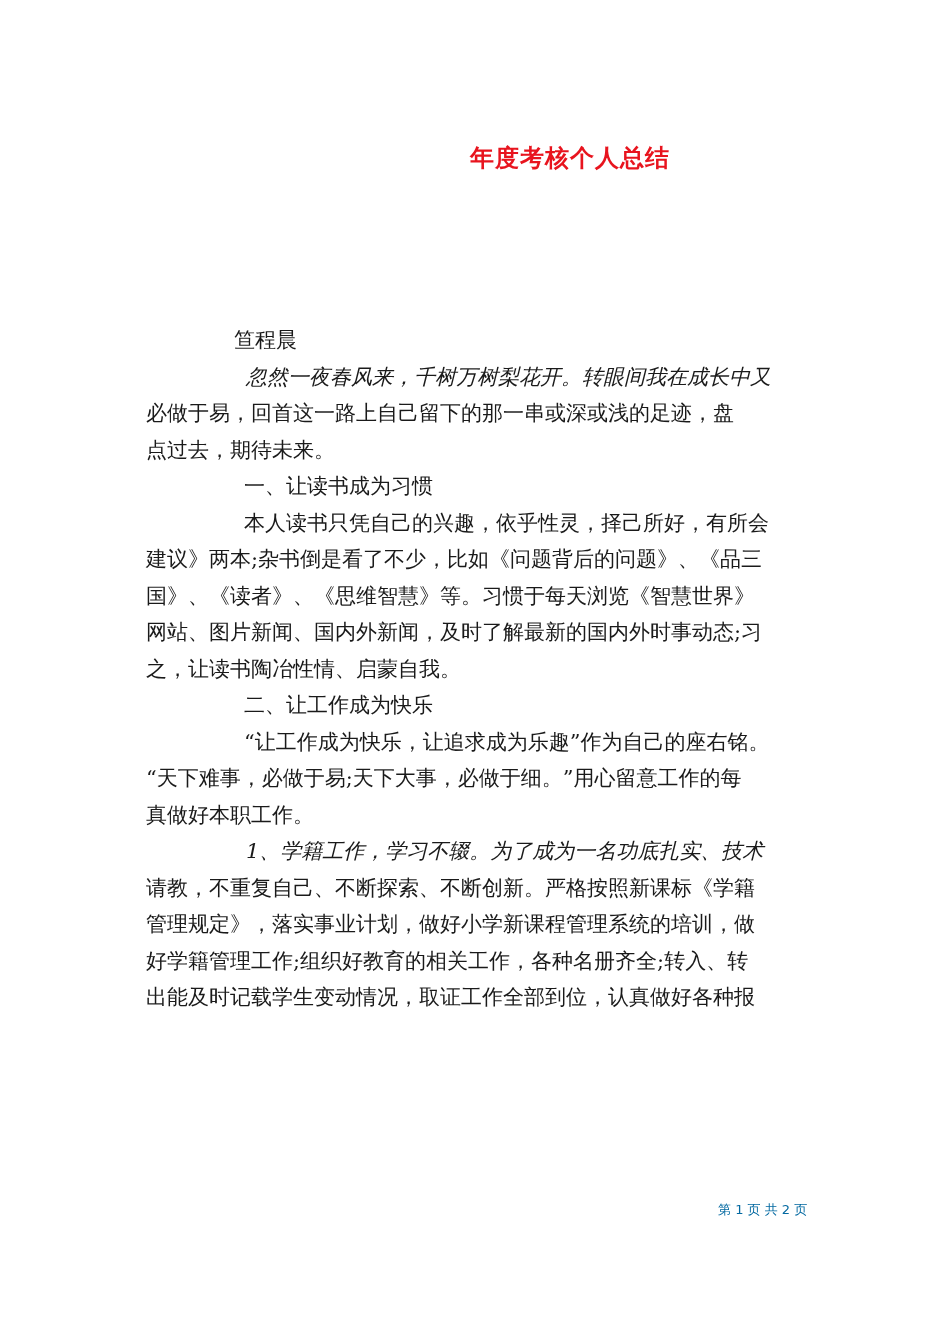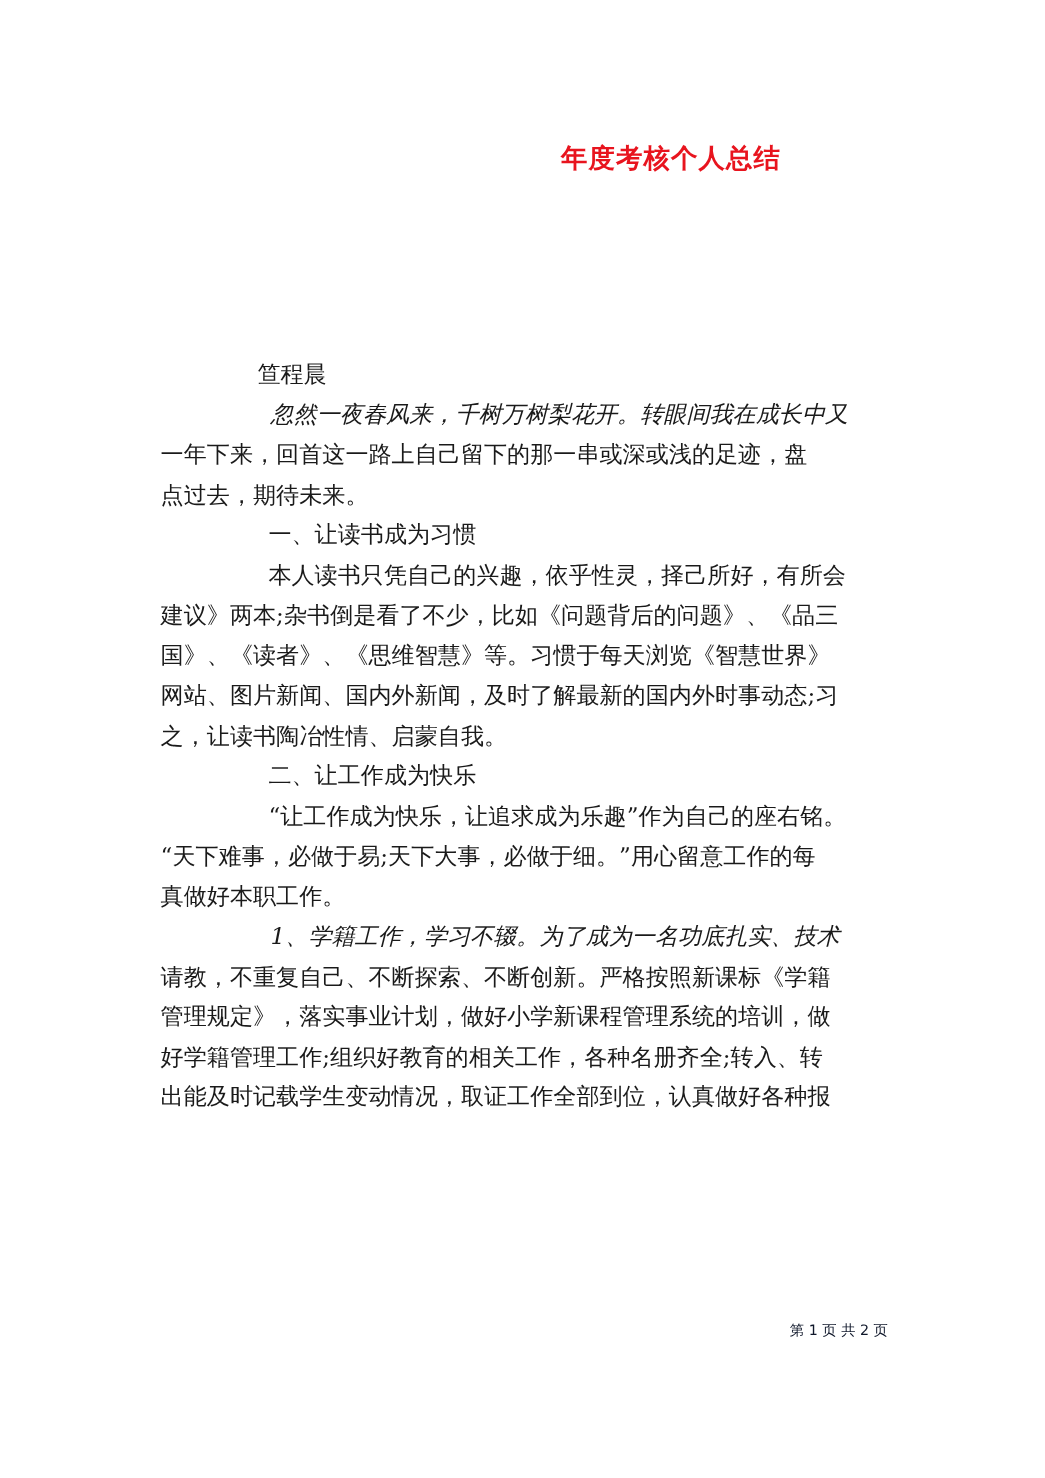--- a/index.html
+++ b/index.html
@@ -1,40 +1,40 @@
 <!DOCTYPE html>
 <html><head>
 <meta charset="utf-8">
 <style>
   html, body { margin: 0; padding: 0; background: #ffffff; }
   body { width: 950px; height: 1344px; position: relative; overflow: hidden;
          font-family: "DejaVu Serif", "Liberation Serif", serif; color: #1a1a1a; }
   .page { position: absolute; left: 0; top: 0; width: 950px; height: 1344px; background: #fff; }
-  .title { position: absolute; left: 470px; top: 128px; width: 240px; text-align: right;
+  .title { position: absolute; left: 470px; top: 142px; width: 240px; text-align: left;
            color: #e8141e; font-weight: bold; font-size: 24px; letter-spacing: 1px;
            font-family: "DejaVu Sans", "Liberation Sans", sans-serif; }
   .body { position: absolute; left: 146px; top: 322px; width: 668px; font-size: 21px; line-height: 36.5px; }
   .line { white-space: nowrap; height: 36.5px; }
   .ind1 { padding-left: 88px; }
   .ind2 { padding-left: 98px; }
   .ind3 { padding-left: 100px; font-style: italic; }
-  .footer { position: absolute; left: 718px; top: 1201px; font-size: 13px; color: #0f172a;
+  .footer { position: absolute; left: 718px; top: 1201px; font-size: 13px; color: #0369a1;
             font-family: "DejaVu Sans", "Liberation Sans", sans-serif; }
 </style>
 </head>
 <body>
 
 <div class="page">
   <div class="title">年度考核个人总结</div>
 
   <div class="body">
     <div class="line ind1">笪程晨</div>
     <div id="lines">
         <div class="line ind3">忽然一夜春风来，千树万树梨花开。转眼间我在成长中又</div>
-        <div class="line">一年下来，回首这一路上自己留下的那一串或深或浅的足迹，盘</div>
+        <div class="line">必做于易，回首这一路上自己留下的那一串或深或浅的足迹，盘</div>
         <div class="line">点过去，期待未来。</div>
         <div class="line ind2">一、让读书成为习惯</div>
         <div class="line ind2">本人读书只凭自己的兴趣，依乎性灵，择己所好，有所会</div>
         <div class="line">建议》两本;杂书倒是看了不少，比如《问题背后的问题》、《品三</div>
         <div class="line">国》、《读者》、《思维智慧》等。习惯于每天浏览《智慧世界》</div>
         <div class="line">网站、图片新闻、国内外新闻，及时了解最新的国内外时事动态;习</div>
         <div class="line">之，让读书陶冶性情、启蒙自我。</div>
         <div class="line ind2">二、让工作成为快乐</div>
         <div class="line ind2">“让工作成为快乐，让追求成为乐趣”作为自己的座右铭。</div>
         <div class="line">“天下难事，必做于易;天下大事，必做于细。”用心留意工作的每</div>

